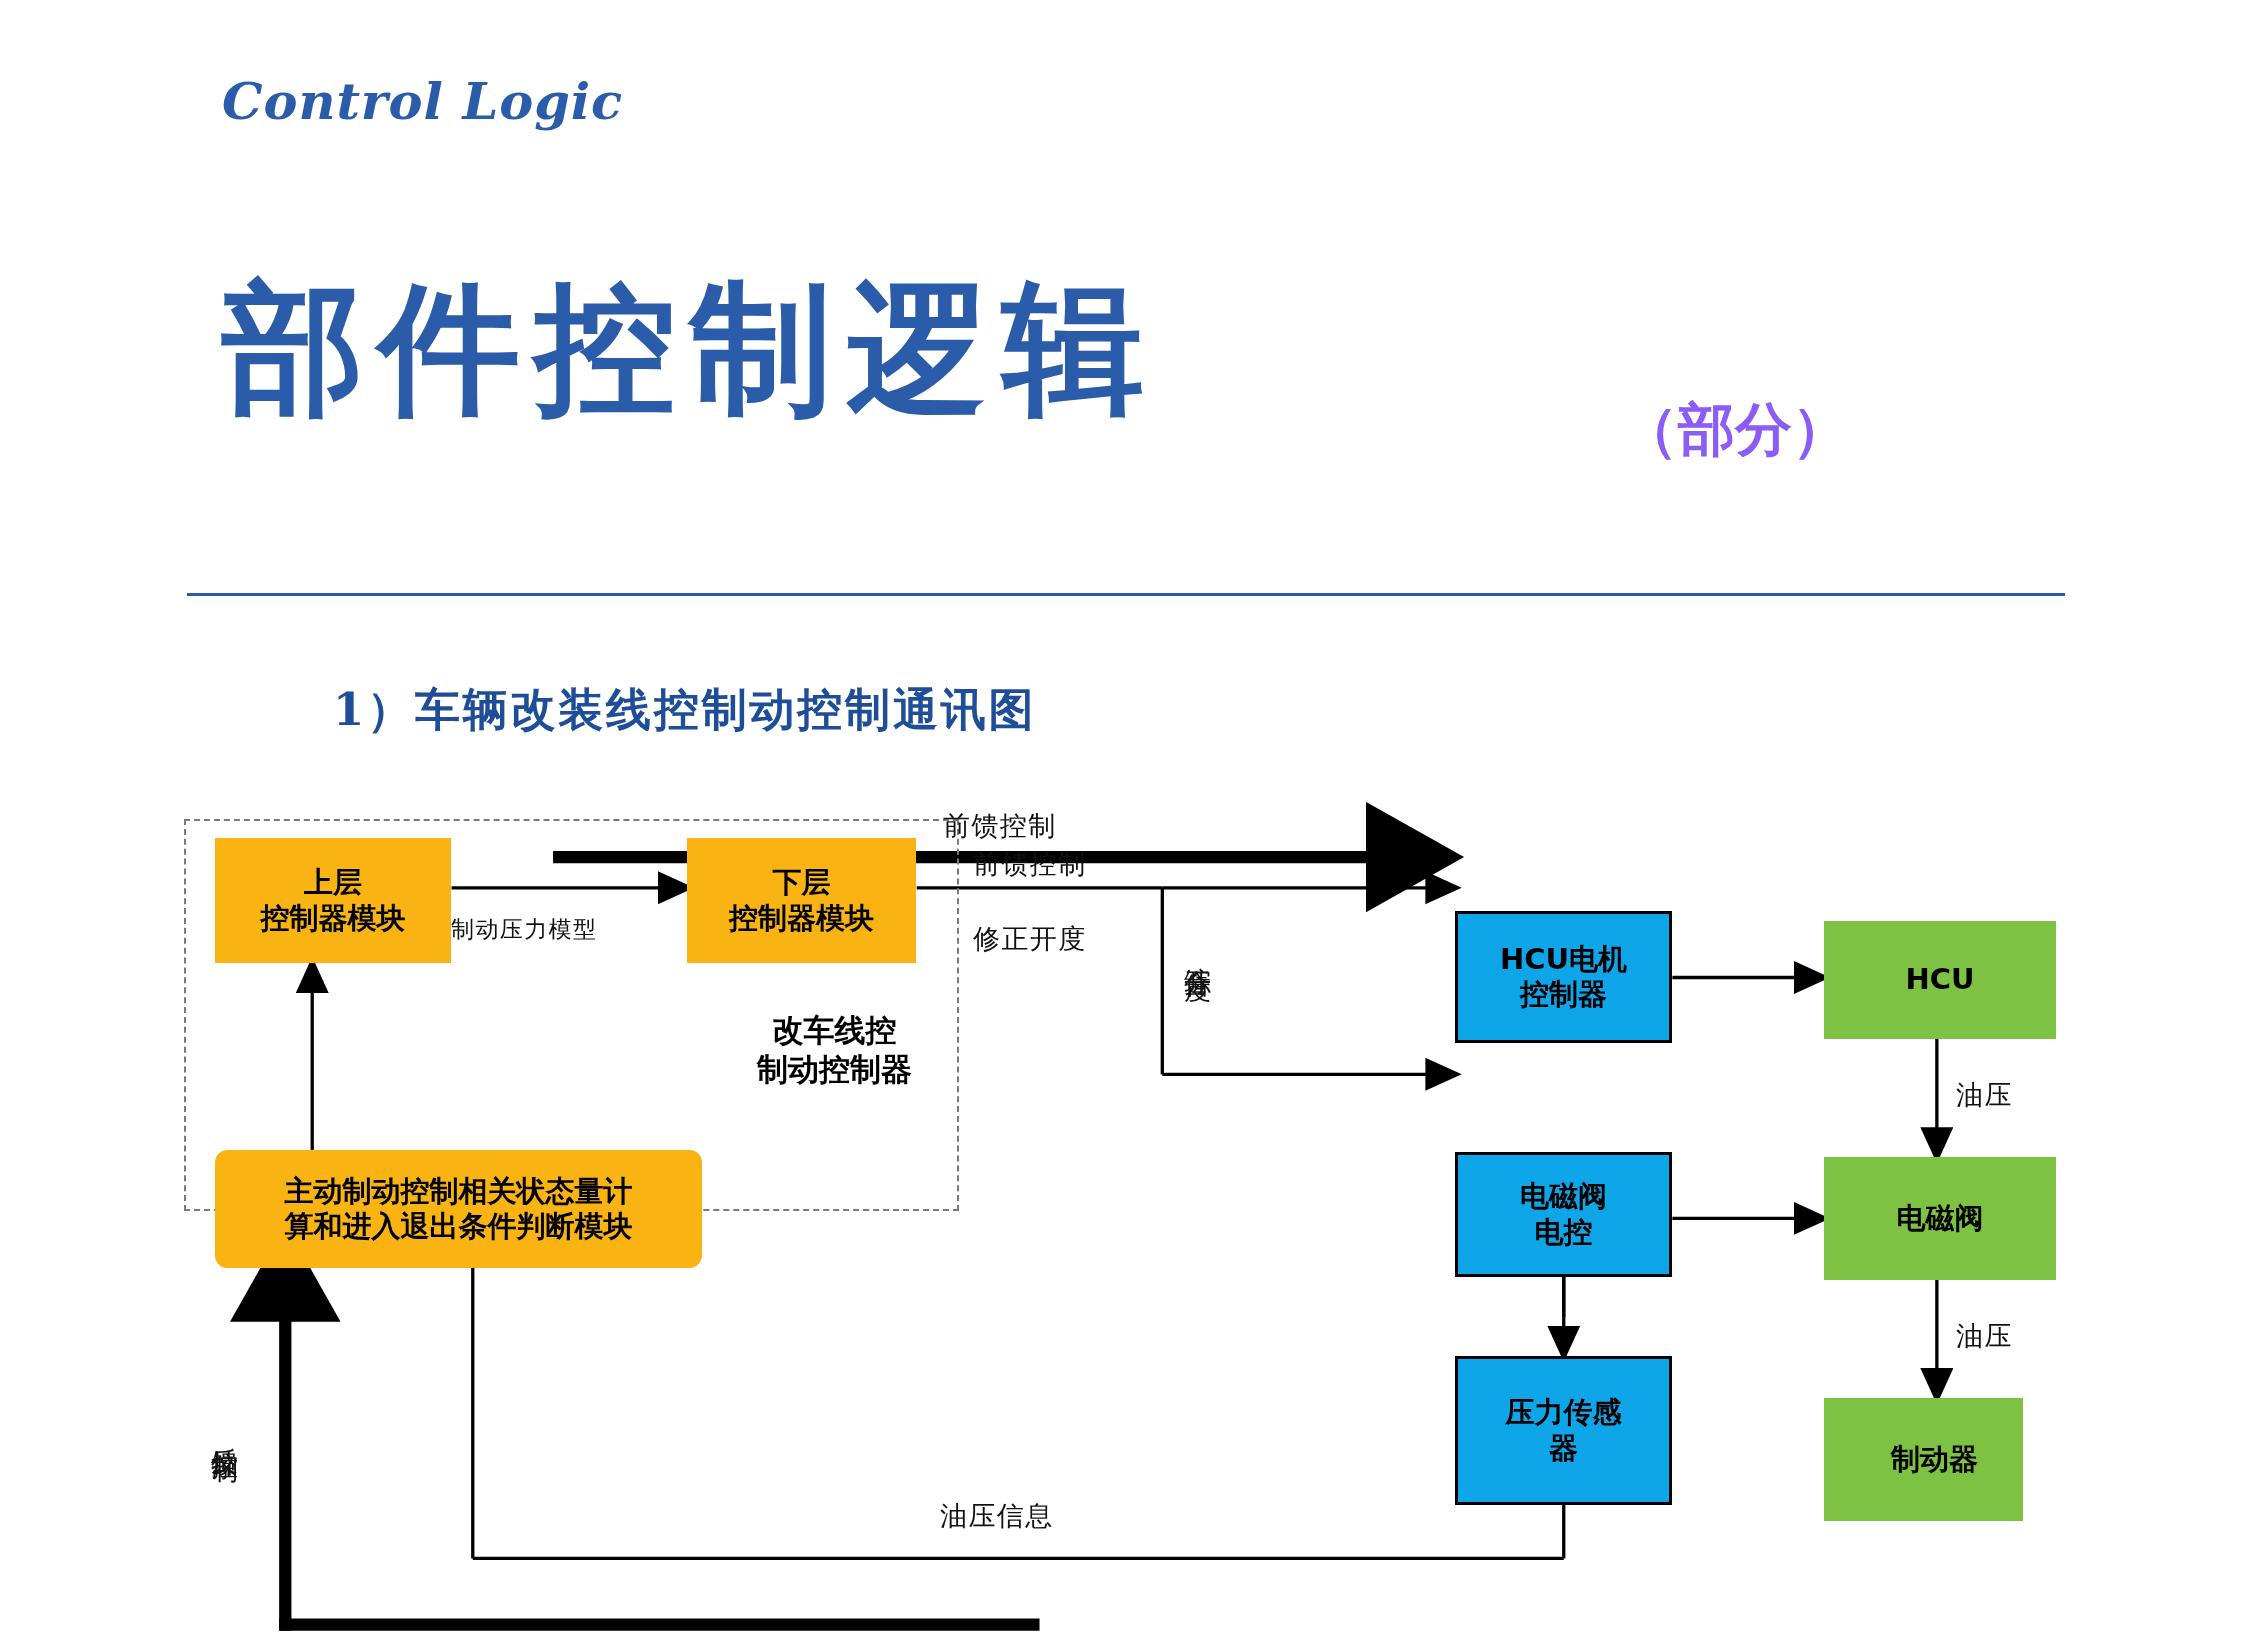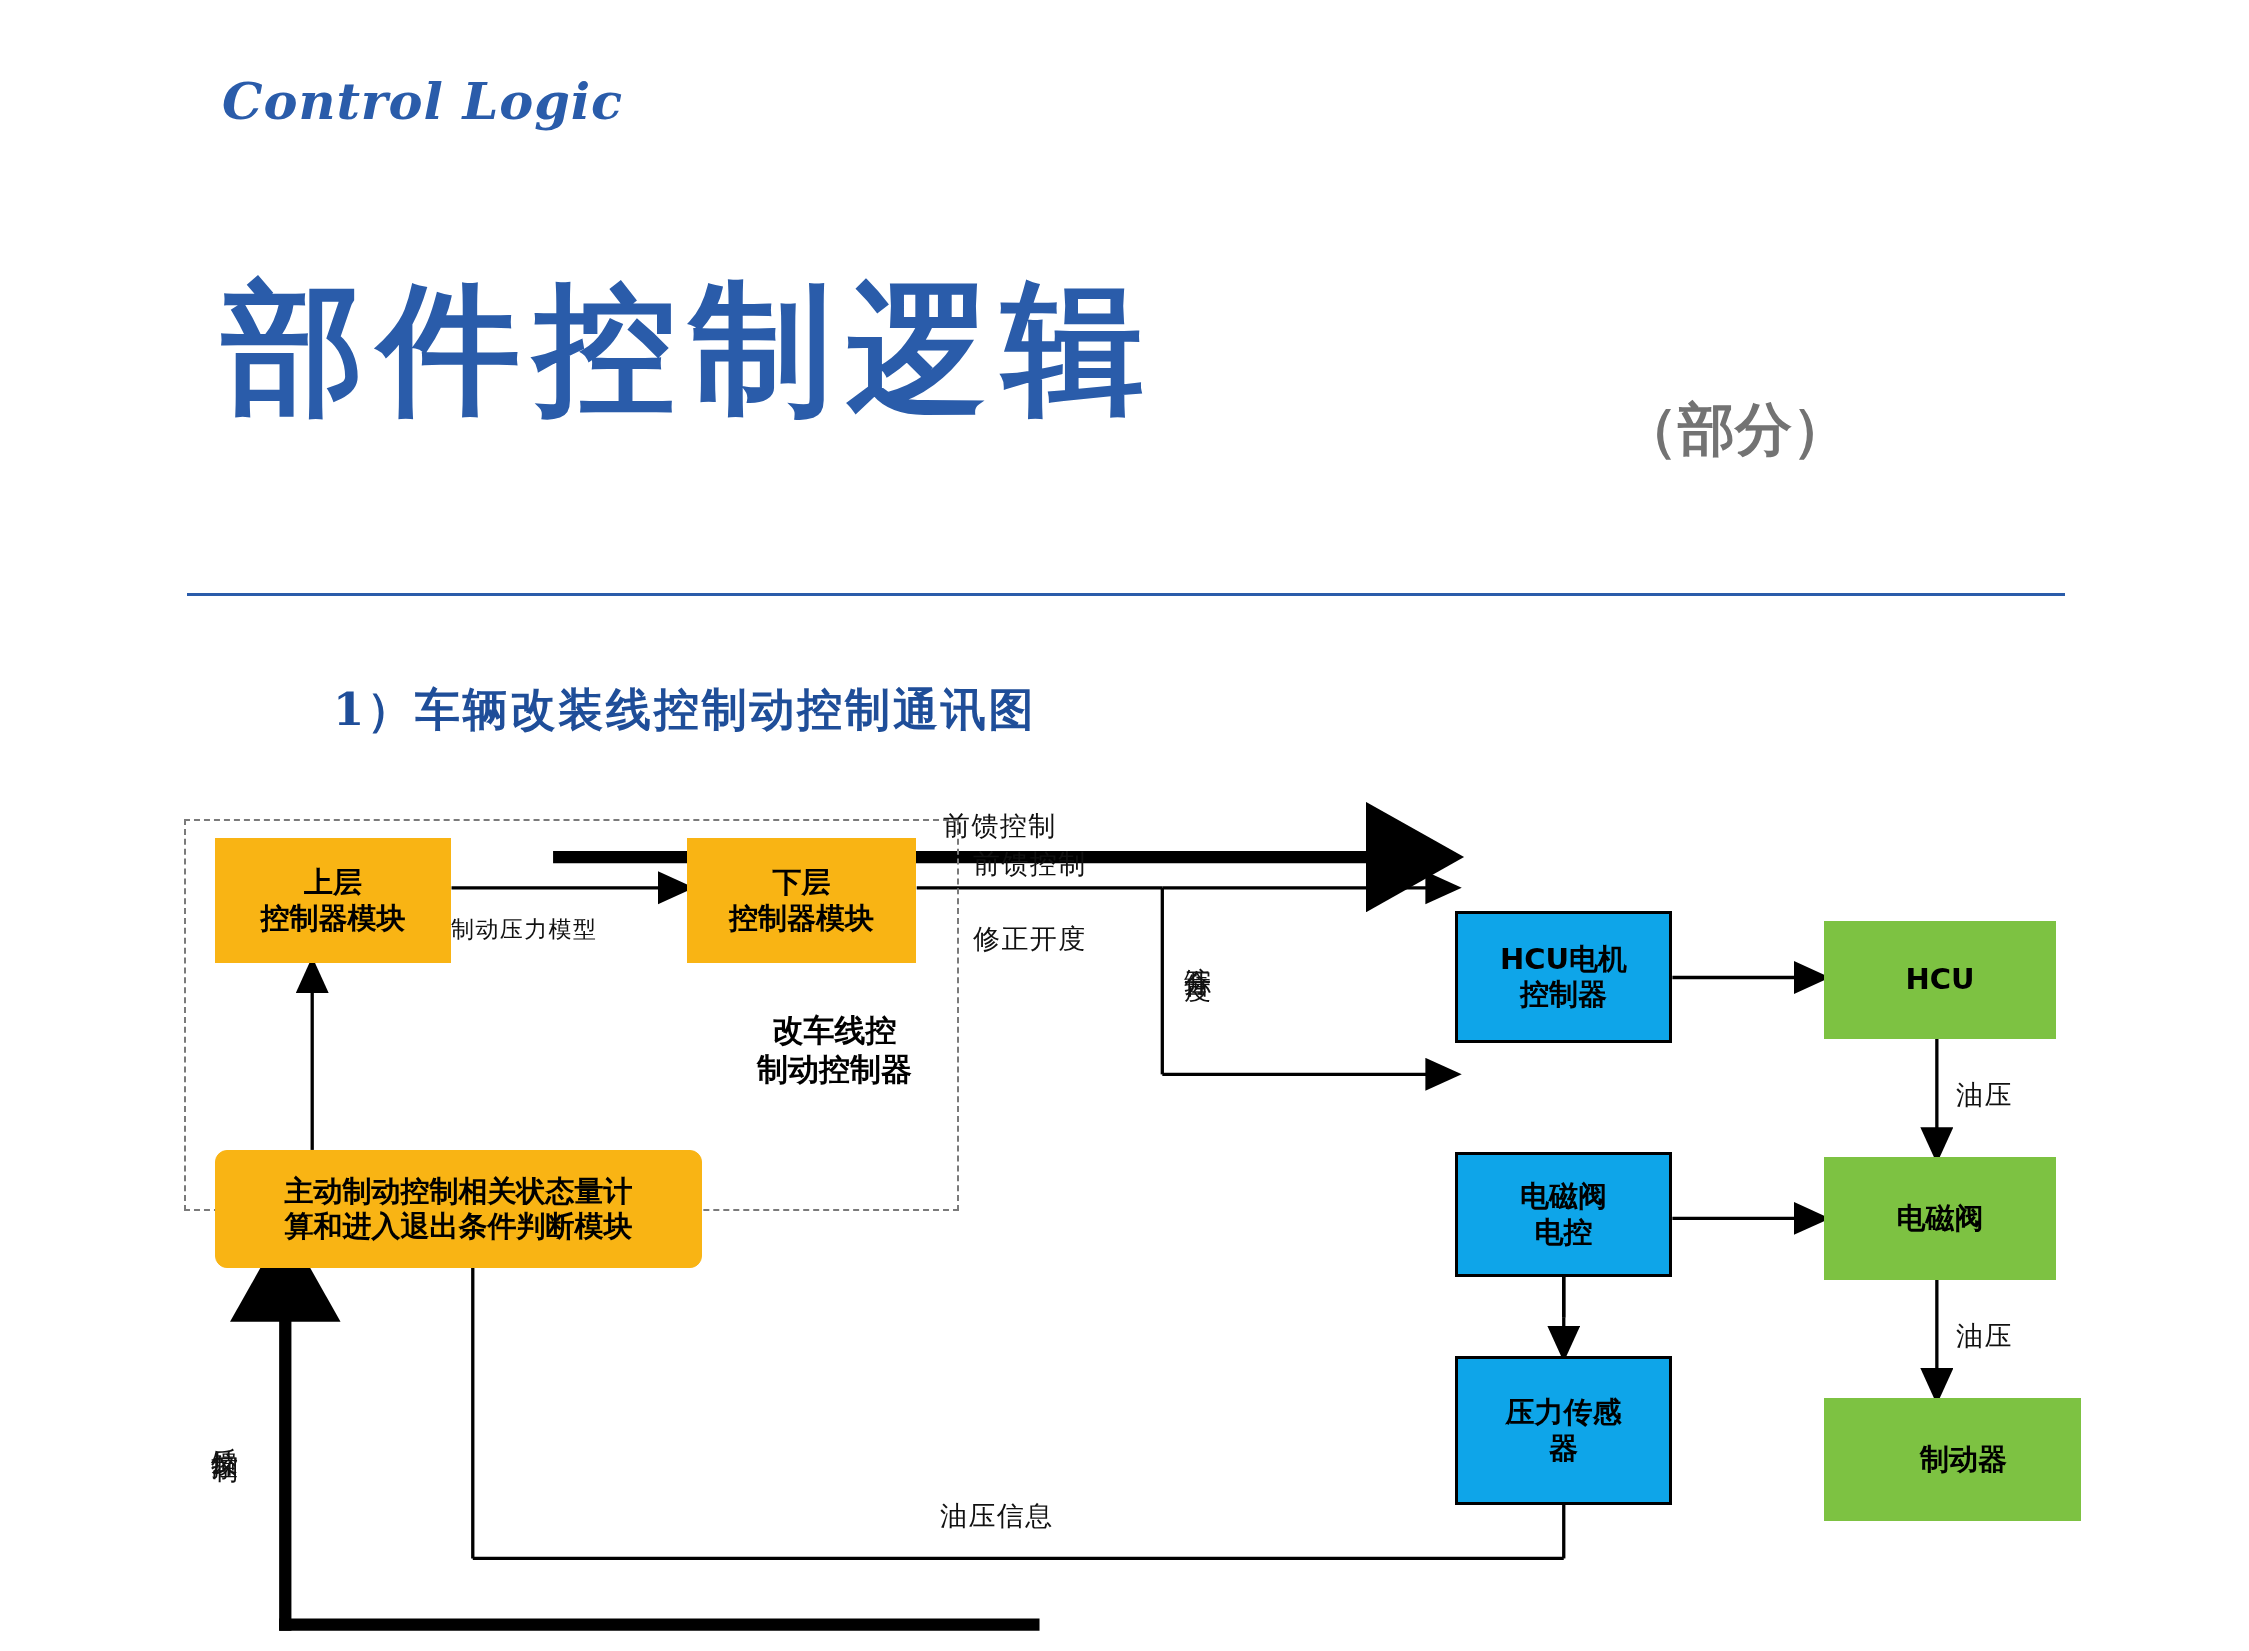--- a/index.html
+++ b/index.html
@@ -38,21 +38,21 @@
     letter-spacing: 14px;
     white-space: nowrap;
   }
   .main-title-sub {
     position: absolute;
     left: 1621px;
     top: 392px;
     font-family: "DejaVu Serif", serif;
     font-weight: bold;
     font-size: 57px;
-    color: #737373;
+    color: #8b5cf6;
     white-space: nowrap;
   }
   .rule {
     position: absolute;
     left: 187px;
     top: 593px;
     width: 1878px;
     height: 3.3px;
     background: #2a5caa;
   }
@@ -211,21 +211,21 @@
 
   <div class="node white" style="left:1455px; top:146px; width:217px; height:132px;">HCU电机
 控制器</div>
   <div class="node white" style="left:1455px; top:387px; width:217px; height:125px;">电磁阀
 电控</div>
   <div class="node green" style="left:1824px; top:156px; width:232px; height:118px;">HCU</div>
 
   <div class="node white" style="left:1455px; top:591px; width:217px; height:149px;">压力传感
 器</div>
   <div class="node green" style="left:1824px; top:392px; width:232px; height:123px;">电磁阀</div>
-  <div class="node green" style="left:1824px; top:633px; width:257px; height:123px;padding-left:22px;">制动器</div>
+  <div class="node green" style="left:1824px; top:633px; width:199px; height:123px;padding-left:22px;">制动器</div>
 
   <div class="edge-label" style="left:943px; top:45px;">前馈控制</div>
   <div class="edge-label small" style="left:451px; top:151px;">制动压力模型</div>
   <div class="edge-label" style="left:973px; top:83px;">前馈控制</div>
   <div class="edge-label" style="left:973px; top:158px;">修正开度</div>
   <div class="edge-label vertical" style="left:1181px; top:180px;">综合开度</div>
   <div class="edge-label" style="left:1956px; top:314px;">油压</div>
   <div class="edge-label" style="left:1956px; top:555px;">油压</div>
   <div class="edge-label" style="left:940px; top:735px;">油压信息</div>
   <div class="edge-label vertical" style="left:208px; top:661px;">反馈控制</div>

